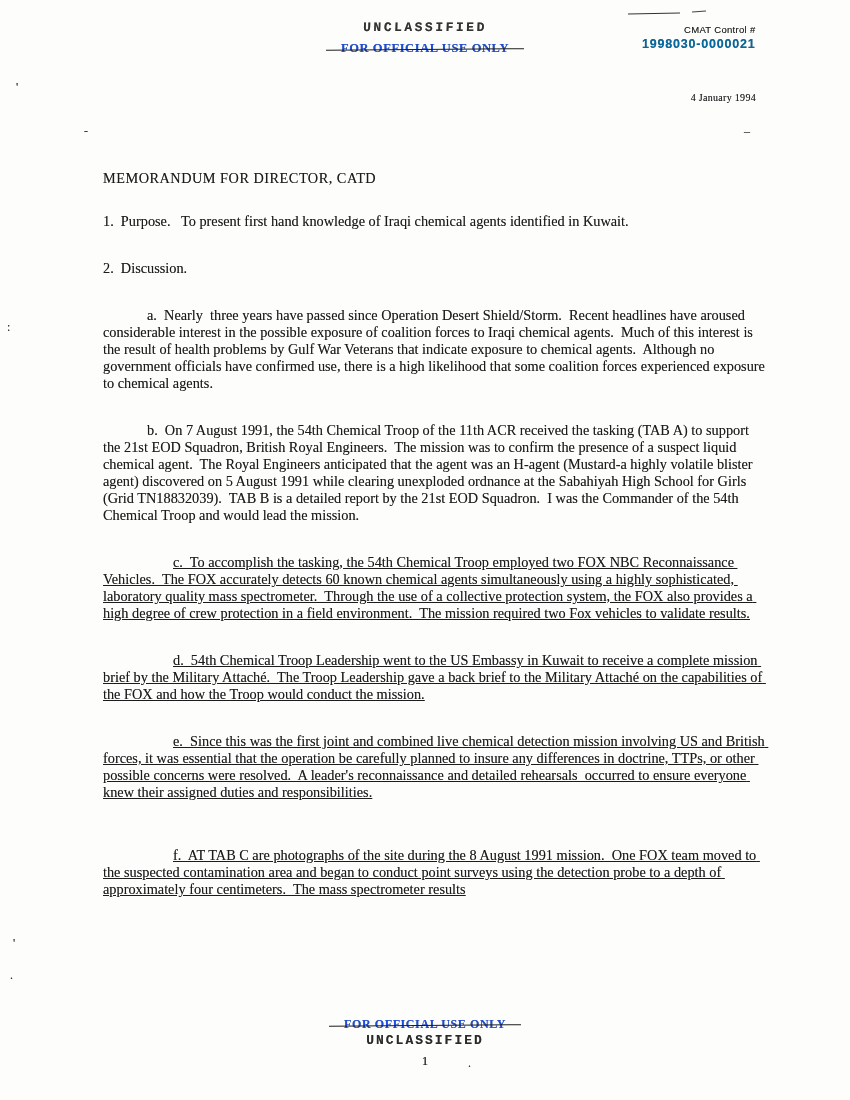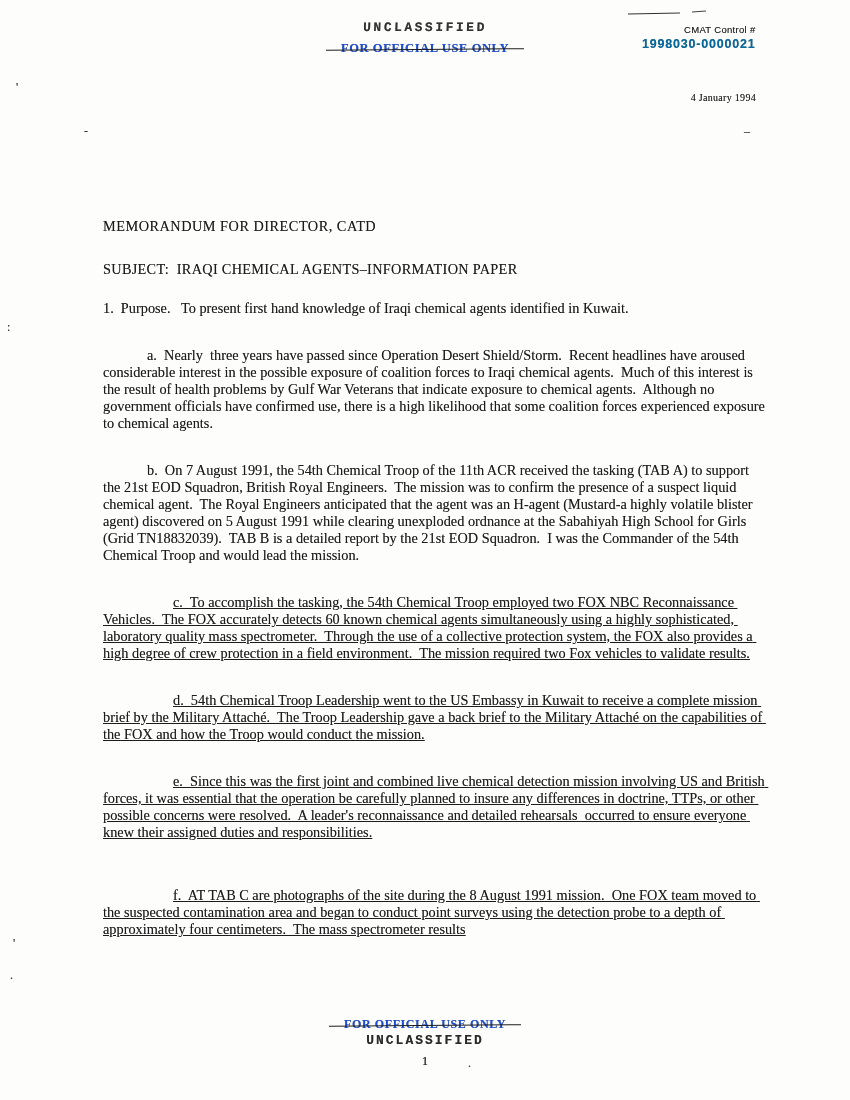--- a/index.html
+++ b/index.html
@@ -30,21 +30,21 @@
   }
   .cmat { position:absolute; top:24px; left:642px; }
   .cmat-label { font-family:"Liberation Sans","DejaVu Sans",sans-serif; font-size:9.5px; letter-spacing:0.3px; color:#222;text-align:right; }
   .cmat-number { font-family:"Liberation Sans","DejaVu Sans",sans-serif; font-size:12.5px; font-weight:700; letter-spacing:0.8px; margin-top:2px; color:#0369a1; }
   .cmat-rule  { position:absolute; top:13px; left:628px; width:52px; border-top:1.5px solid #333; transform:rotate(-1deg); }
   .cmat-rule2 { position:absolute; top:11px; left:692px; width:14px; border-top:1.3px solid #444; transform:rotate(-5deg); }
   .date { position:absolute; top:92px; right:94px; font-size:10px; letter-spacing:0.3px; }
 
   
   .memo-body { position:absolute; top:170px; left:103px; width:662px; font-size:14.3px; line-height:17px; }
-  .memo-for { letter-spacing:0.5px; margin-bottom:26px; white-space:pre-wrap;margin-top:48px; }
+  .memo-for { letter-spacing:0.5px; margin-bottom:26px; white-space:pre-wrap; }
   .subject  { letter-spacing:0.3px; margin-bottom:22px; white-space:pre-wrap; }
   .para { margin-bottom:30px; white-space:pre-wrap; }
   .para:last-child { margin-bottom:0;margin-top:46px; }
   .indent1 { text-indent:44px; }
   .indent2 { text-indent:70px;text-decoration:underline; }
 
   
   .footer { position:absolute; top:1014px; left:0; width:850px; text-align:center; }
   .footer .fouo { font-size:12px; }
   .unclass-bottom {
@@ -72,23 +72,23 @@
   <div class="cmat-rule2"></div>
   <div class="cmat">
     <div class="cmat-label">CMAT Control #</div>
     <div class="cmat-number">1998030-0000021</div>
   </div>
 
   <div class="date">4 January 1994</div>
 
   <div class="memo-body" id="memo-body">
     <p class="memo-for">MEMORANDUM FOR DIRECTOR, CATD</p>
-    <p class="subject">SUBJECT:  IRAQI CHEMICAL AGENTS–INFORMATION PAPER</p>
 
   <p class="para flush">1.  Purpose.   To present first hand knowledge of Iraqi chemical agents identified in Kuwait.</p>
+      <p class="para flush">2.  Discussion.</p>
       <p class="para indent1">a.  Nearly  three years have passed since Operation Desert Shield/Storm.  Recent headlines have aroused considerable interest in the possible exposure of coalition forces to Iraqi chemical agents.  Much of this interest is the result of health problems by Gulf War Veterans that indicate exposure to chemical agents.  Although no government officials have confirmed use, there is a high likelihood that some coalition forces experienced exposure to chemical agents.</p>
       <p class="para indent1">b.  On 7 August 1991, the 54th Chemical Troop of the 11th ACR received the tasking (TAB A) to support the 21st EOD Squadron, British Royal Engineers.  The mission was to confirm the presence of a suspect liquid chemical agent.  The Royal Engineers anticipated that the agent was an H-agent (Mustard-a highly volatile blister agent) discovered on 5 August 1991 while clearing unexploded ordnance at the Sabahiyah High School for Girls (Grid TN18832039).  TAB B is a detailed report by the 21st EOD Squadron.  I was the Commander of the 54th Chemical Troop and would lead the mission.</p>
       <p class="para indent2">c.  To accomplish the tasking, the 54th Chemical Troop employed two FOX NBC Reconnaissance Vehicles.  The FOX accurately detects 60 known chemical agents simultaneously using a highly sophisticated, laboratory quality mass spectrometer.  Through the use of a collective protection system, the FOX also provides a high degree of crew protection in a field environment.  The mission required two Fox vehicles to validate results.</p>
       <p class="para indent2">d.  54th Chemical Troop Leadership went to the US Embassy in Kuwait to receive a complete mission brief by the Military Attaché.  The Troop Leadership gave a back brief to the Military Attaché on the capabilities of the FOX and how the Troop would conduct the mission.</p>
       <p class="para indent2">e.  Since this was the first joint and combined live chemical detection mission involving US and British forces, it was essential that the operation be carefully planned to insure any differences in doctrine, TTPs, or other possible concerns were resolved.  A leader's reconnaissance and detailed rehearsals  occurred to ensure everyone knew their assigned duties and responsibilities.</p>
       <p class="para indent2">f.  AT TAB C are photographs of the site during the 8 August 1991 mission.  One FOX team moved to the suspected contamination area and began to conduct point surveys using the detection probe to a depth of approximately four centimeters.  The mass spectrometer results</p>
     </div>
 
   <div class="footer">
     <div>

